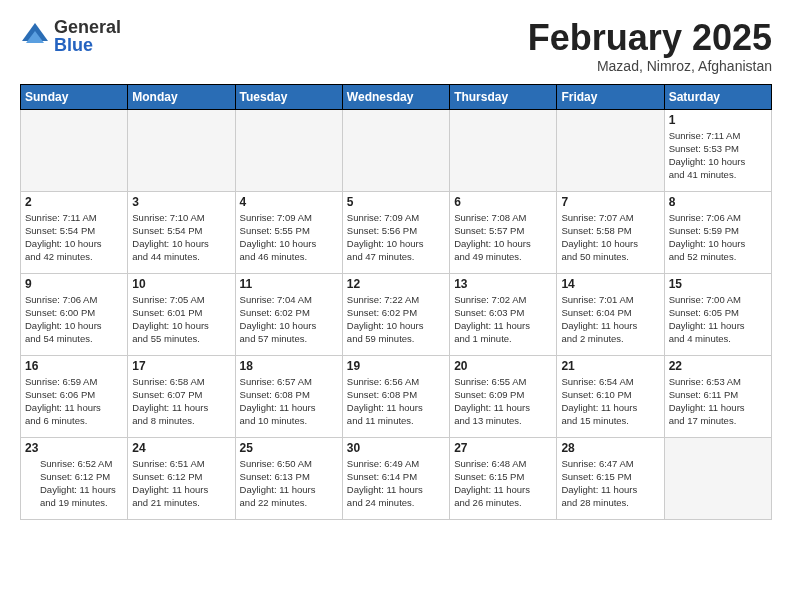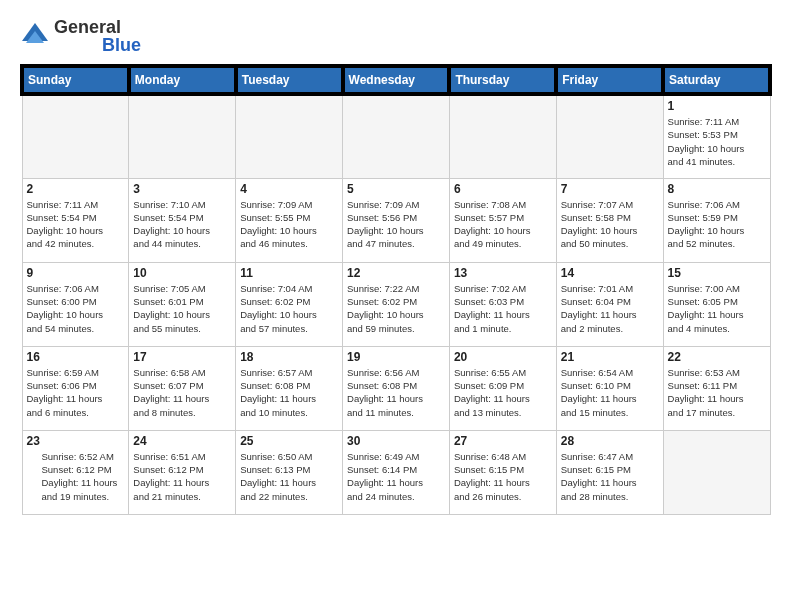--- a/index.html
+++ b/index.html
@@ -34,21 +34,20 @@
     }
     .logo-general {
       font-size: 18px;
       font-weight: bold;
       color: #333;
     }
     .logo-blue {
       font-size: 18px;
       font-weight: bold;
       color: #2563c0;
-      margin-left: 48px;
     }
     .logo-icon {
       width: 30px;
       height: 30px;
       margin-right: 4px;
     }
     .title-block {
       text-align: right;
     }
     .month-title {
@@ -68,21 +67,21 @@
       width: 100%;
       table-layout: fixed;
     }
     .calendar th {
       background: #2a6db5;
       color: #fff;
       font-size: 12px;
       font-weight: bold;
       padding: 5px 4px;
       text-align: left;
-      border: 4px solid #000000;
+      border: 1px solid #000000;
     }
     .calendar td {
       border: 1px solid #ccc;
       vertical-align: top;
       padding: 3px 4px;
       height: 82px;
       font-size: 10px;
       color: #333;
       background: #fff;
     }
@@ -110,20 +109,24 @@
     <div class="logo">
       <svg class="logo-icon" viewBox="0 0 30 30">
         <polygon points="15,2 28,20 2,20" fill="#2a6db5"></polygon>
         <polygon points="15,10 24,22 6,22" fill="#5a9fe0"></polygon>
       </svg>
       <div class="logo-text">
         <span class="logo-general">General</span>
         <span class="logo-blue">Blue</span>
       </div>
     </div>
+    <div class="title-block">
+      <div class="month-title">February 2025</div>
+      <div class="subtitle">Mazad, Nimroz, Afghanistan</div>
+    </div>
   </div>
 
   <table class="calendar">
     <thead>
       <tr>
 
       <th>Sunday</th>
           <th>Monday</th>
           <th>Tuesday</th>
           <th>Wednesday</th>

